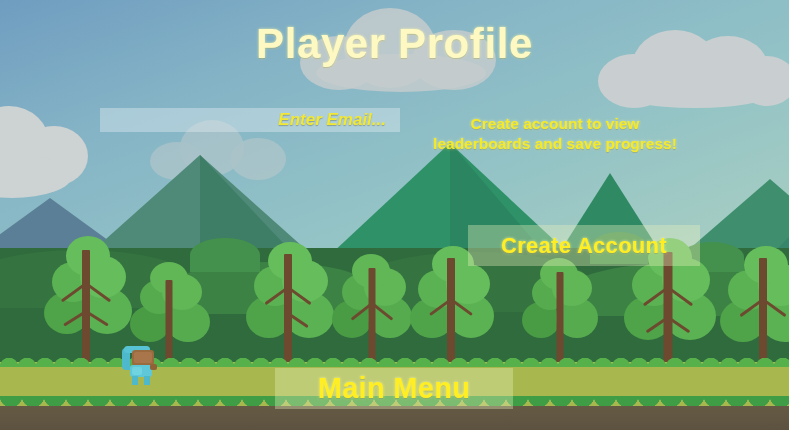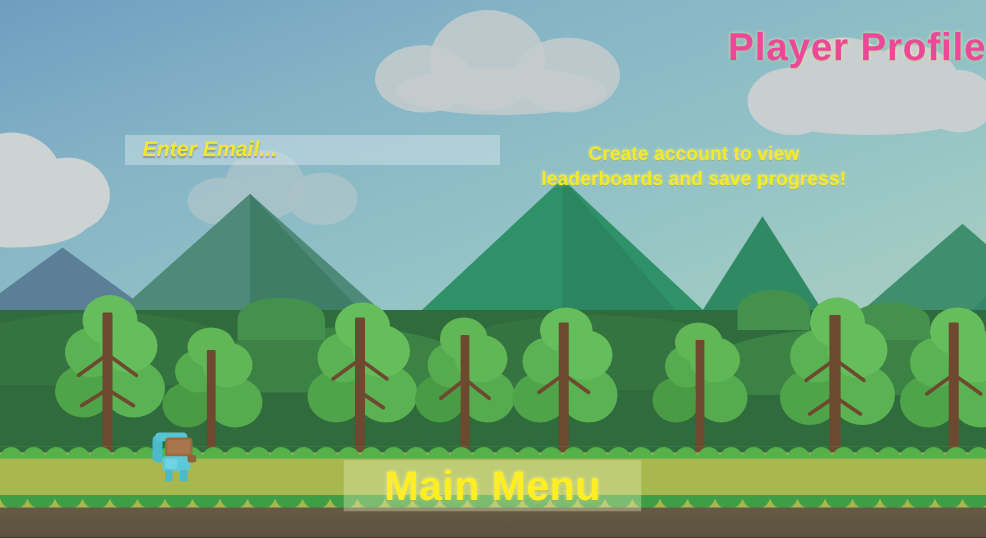--- a/index.html
+++ b/index.html
@@ -103,23 +103,23 @@
     position: absolute;
     left: 0; right: 0; bottom: 0;
     background: linear-gradient(#655a43, #5d5240);
   }
 
   
   .title {
     position: absolute;
     left: 0; right: 0;
     top: 20px;
-    text-align: right;
-    color: #ec4899;
-    font-size: 31px;
+    text-align: center;
+    color: #fef9c3;
+    font-size: 42px;
     font-weight: bold;
     letter-spacing: .6px;
     text-shadow: 0 0 3px rgba(255,255,160,.75), 0 1px 1px rgba(60,60,0,.25);
   }
 
   .field {
     position: absolute;
     background: rgba(225,235,240,.42);
     display: flex;
     align-items: center;
@@ -143,21 +143,21 @@
     align-items: center;
     justify-content: center;
     box-sizing: border-box;
     cursor: pointer;
     color: #ffee22;
     font-size: 22px;
     font-weight: bold;
     letter-spacing: .3px;
     text-shadow: 0 0 3px rgba(255,255,150,.8), 0 1px 1px rgba(50,50,0,.3);
   }
-  .gbtn.menu { font-size: 33px; }
+  .gbtn.menu { font-size: 29px; }
 
   .note {
     position: absolute;
     text-align: center;
     color: #f5ea28;
     font-size: 15.5px;
     font-weight: bold;
     line-height: 1.32;
     text-shadow: 0 0 3px rgba(255,255,160,.7), 0 1px 1px rgba(60,60,0,.3);
   }
@@ -353,24 +353,25 @@
     <b style="left:12px; top:23px; width:10px; height:8px;  background:#6fd3e0; border-radius:2px;"></b>
 
     <b style="left:12px; top:32px; width:6px;  height:9px;  background:#4fb9cc;"></b>
     <b style="left:24px; top:32px; width:6px;  height:9px;  background:#4fb9cc;"></b>
 
     <b style="left:30px; top:20px; width:7px;  height:6px;  background:#8f6237; border-radius:2px;"></b>
   </div>
 
   <div class="title">Player Profile</div>
 
-  <div class="field" style="left:100px; top:108px; width:300px; height:24px;">
+  <div class="field" style="left:100px; top:108px; width:300px; height:24px;justify-content:flex-end;">
     <span>Enter Email...</span>
   </div>
 
 
 
+  <div class="gbtn" style="left:468px; top:225px; width:232px; height:41px;">Create Account</div>
 
   <div class="note" style="left:432px; top:114px; width:246px;">Create account to view leaderboards and save progress!</div>
 
   <div class="gbtn menu" style="left:275px; top:368px; width:238px; height:41px;">Main Menu</div>
 
 </div>
 
 </body></html>

